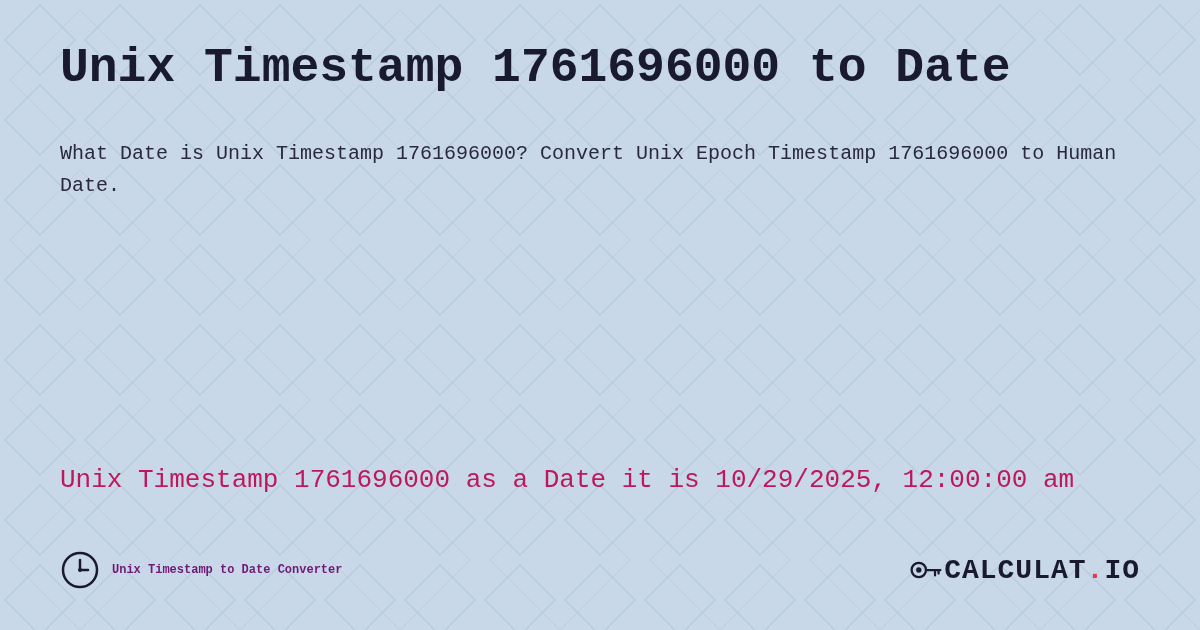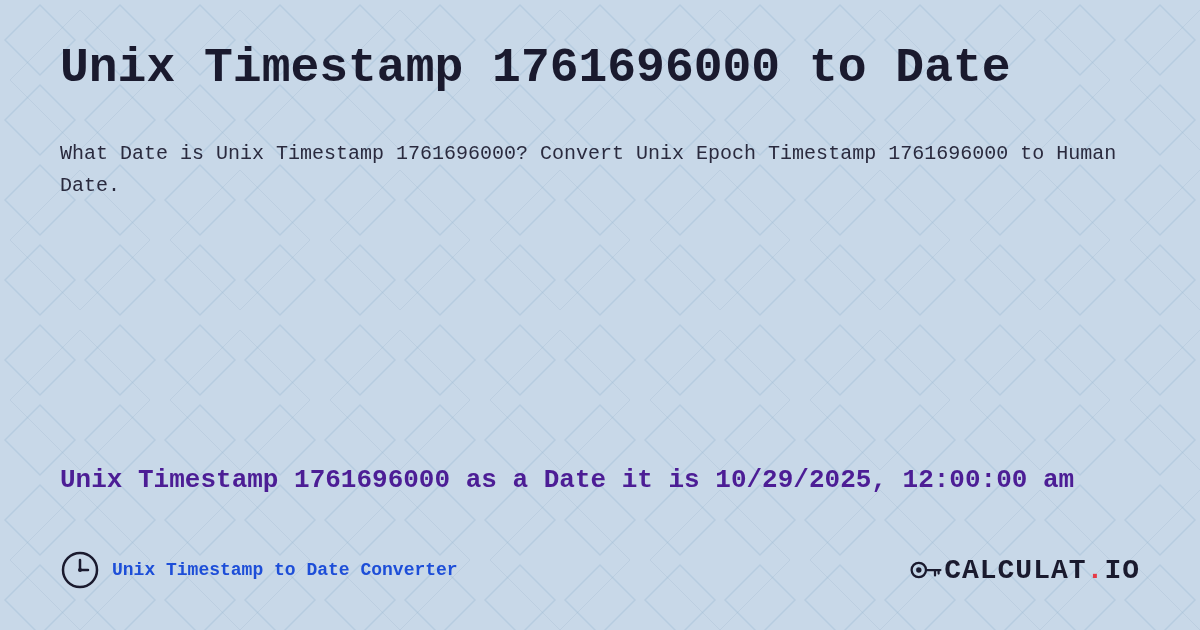--- a/index.html
+++ b/index.html
@@ -57,22 +57,22 @@
       margin-bottom: 56px;
       font-family: 'Courier New', Courier, monospace;
     }
 
     .result-section {
       margin-bottom: 30px;
     }
 
     .result-text {
       font-size: 26px;
-      font-weight: bold;
-      color: #4c1d95;
+      font-weight: normal;
+      color: #be185d;
       line-height: 1.5;
       font-family: 'Courier New', Courier, monospace;
     }
 
     .footer {
       display: flex;
       align-items: center;
       justify-content: space-between;
       padding-top: 20px;
     }
@@ -82,23 +82,23 @@
       align-items: center;
       gap: 12px;
     }
 
     .clock-icon {
       width: 40px;
       height: 40px;
     }
 
     .footer-link {
-      font-size: 18px;
+      font-size: 12px;
       font-weight: bold;
-      color: #1d4ed8;
+      color: #701a75;
       font-family: 'Courier New', Courier, monospace;
       text-align: right;
     }
 
     .logo-section {
       display: flex;
       align-items: center;
       gap: 0;
     }
 

